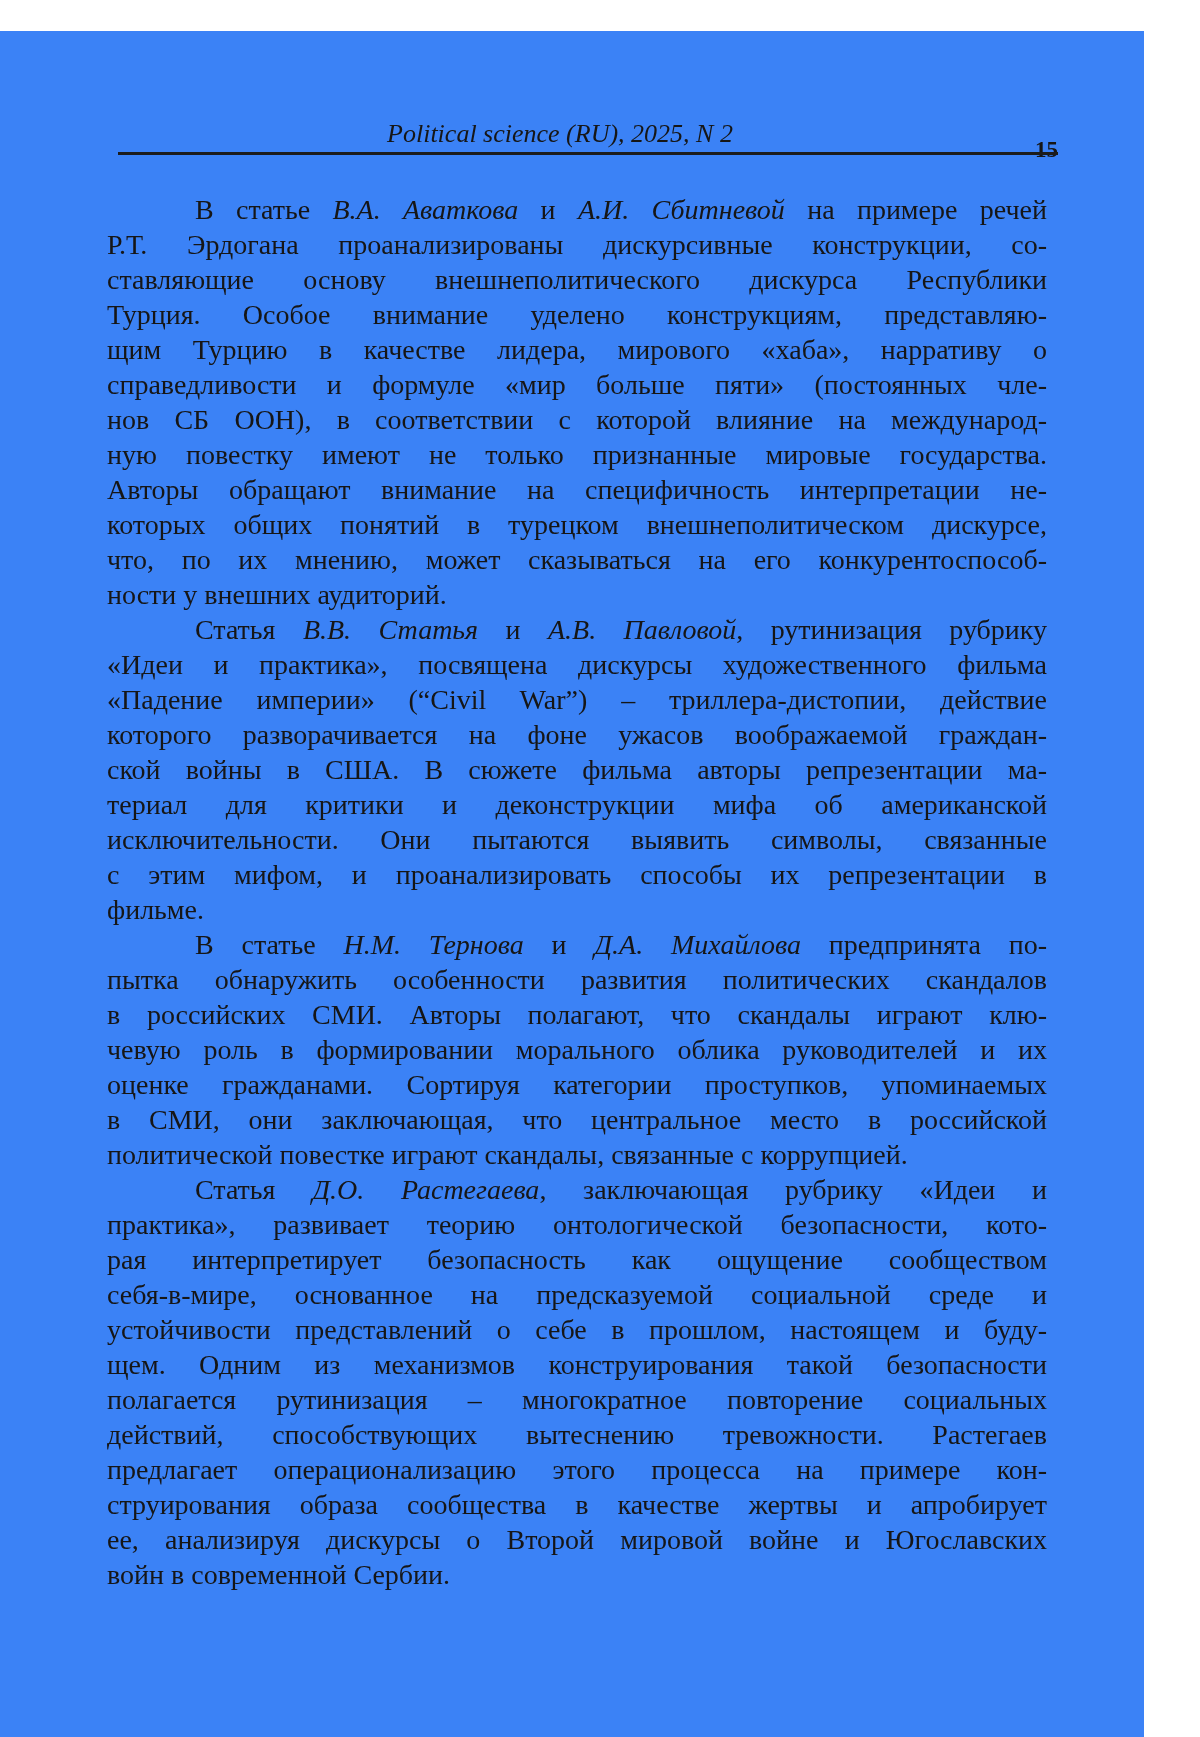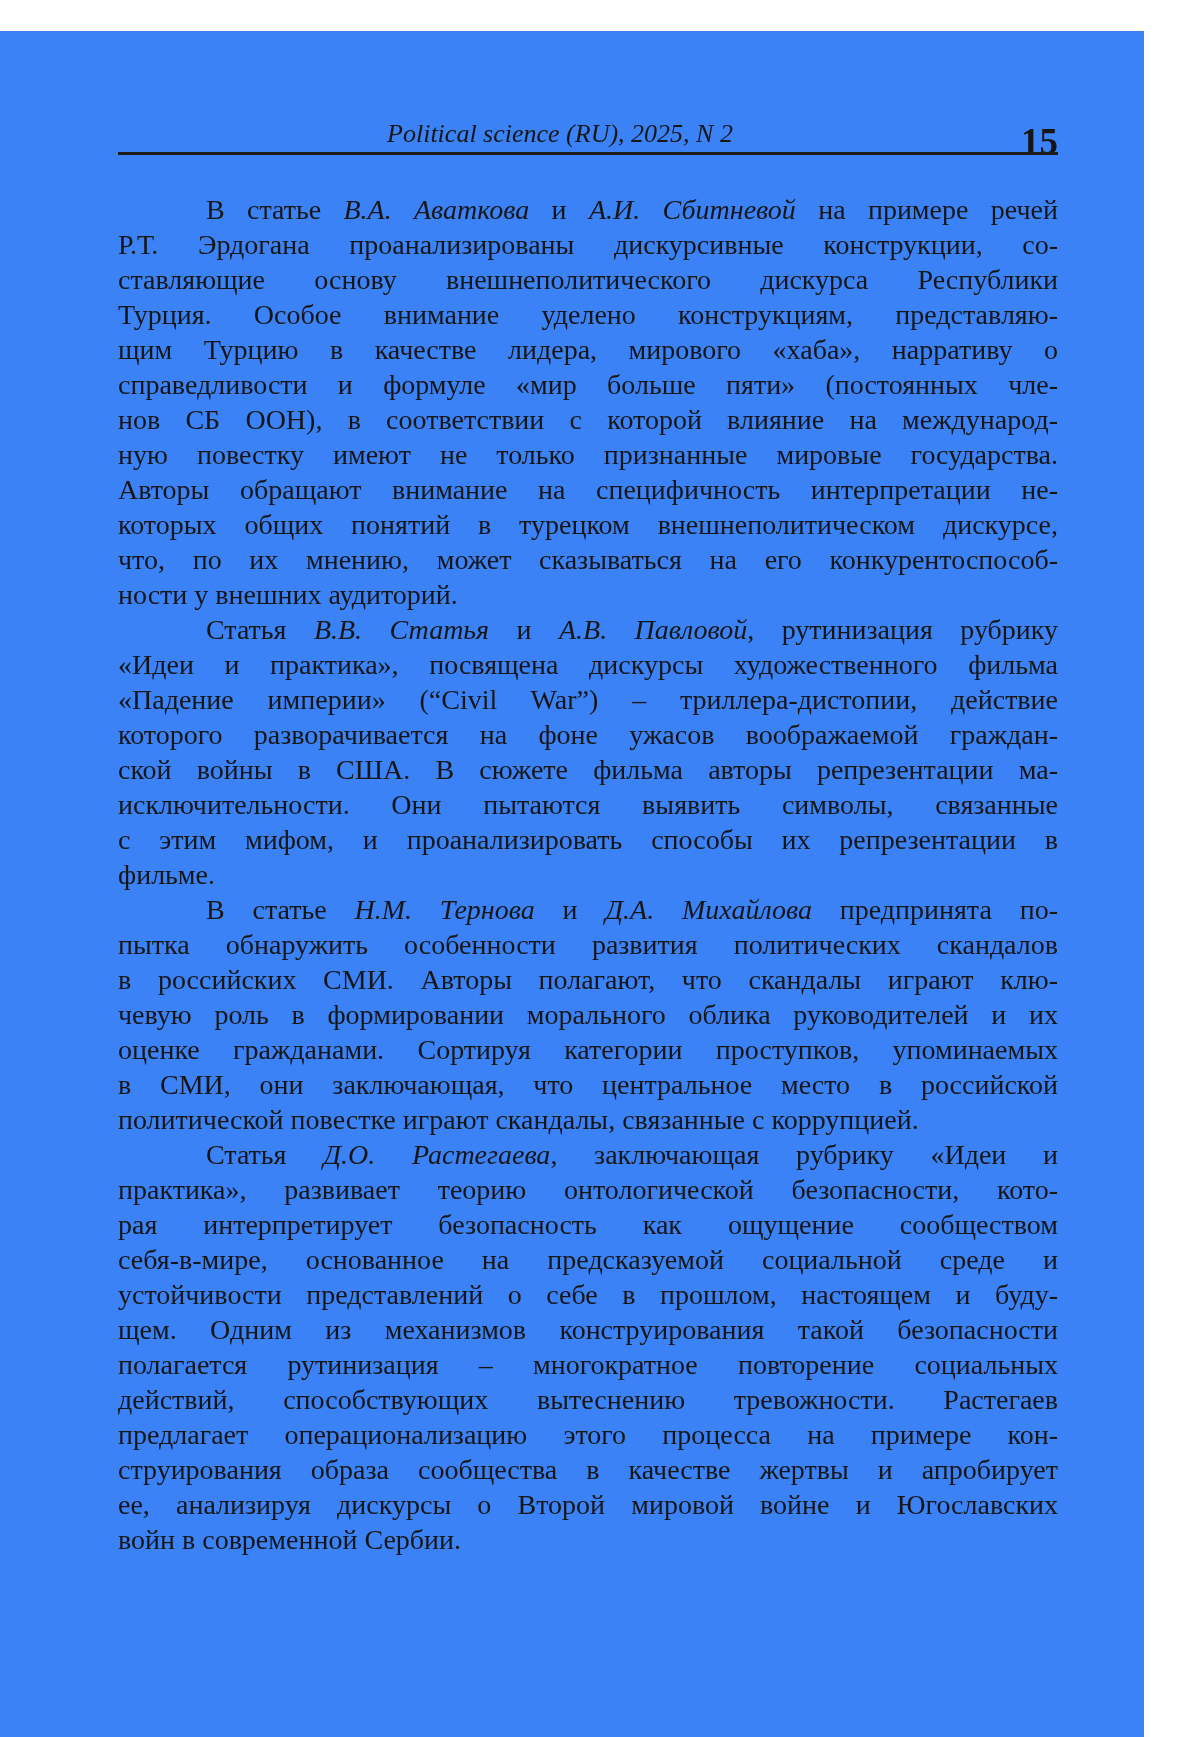--- a/index.html
+++ b/index.html
@@ -29,36 +29,36 @@
     text-align: center;
     transform: translateX(-28px);
     font-style: italic;
     font-size: 26px;
     line-height: 34px;
     white-space: nowrap;
   }
   .page-number {
     position: absolute;
     right: 0;
-    top: 8px;
+    top: 16px;
     font-weight: bold;
-    font-size: 37px;
+    font-size: 23px;
     line-height: 34px;
   }
   .header-rule {
     position: absolute;
     left: 118px;
     top: 121px;
     width: 940px;
     height: 3px;
     background: #1c1c1c;
   }
   .body-text {
     position: absolute;
-    left: 118px;
+    left: 107px;
     top: 161px;
     width: 940px;
   }
   .line {
     height: 35px;
     line-height: 35px;
     font-size: 28px;
     text-align: justify;
     text-align-last: justify;
     white-space: normal;
@@ -100,20 +100,21 @@
         <div class="line"><span class="">которых общих понятий в турецком внешнеполитическом дискурсе,</span></div>
         <div class="line"><span class="">что, по их мнению, может сказываться на его конкурентоспособ-</span></div>
         <div class="line last"><span class="">ности у внешних аудиторий.</span></div>
       </div>
       <div>
         <div class="line indent"><span class="">Статья </span><span class="seg-italic">В.В. Статья</span><span class=""> и </span><span class="seg-italic">А.В. Павловой</span><span class="">, рутинизация рубрику</span></div>
         <div class="line"><span class="">«Идеи и практика», посвящена дискурсы художественного фильма</span></div>
         <div class="line"><span class="">«Падение империи» (“Civil War”) – триллера-дистопии, действие</span></div>
         <div class="line"><span class="">которого разворачивается на фоне ужасов воображаемой граждан-</span></div>
         <div class="line"><span class="">ской войны в США. В сюжете фильма авторы репрезентации ма-</span></div>
+        <div class="line"><span class="">териал для критики и деконструкции мифа об американской</span></div>
         <div class="line"><span class="">исключительности. Они пытаются выявить символы, связанные</span></div>
         <div class="line"><span class="">с этим мифом, и проанализировать способы их репрезентации в</span></div>
         <div class="line last"><span class="">фильме.</span></div>
       </div>
       <div>
         <div class="line indent"><span class="">В статье </span><span class="seg-italic">Н.М. Тернова</span><span class=""> и </span><span class="seg-italic">Д.А. Михайлова</span><span class=""> предпринята по-</span></div>
         <div class="line"><span class="">пытка обнаружить особенности развития политических скандалов</span></div>
         <div class="line"><span class="">в российских СМИ. Авторы полагают, что скандалы играют клю-</span></div>
         <div class="line"><span class="">чевую роль в формировании морального облика руководителей и их</span></div>
         <div class="line"><span class="">оценке гражданами. Сортируя категории проступков, упоминаемых</span></div>

